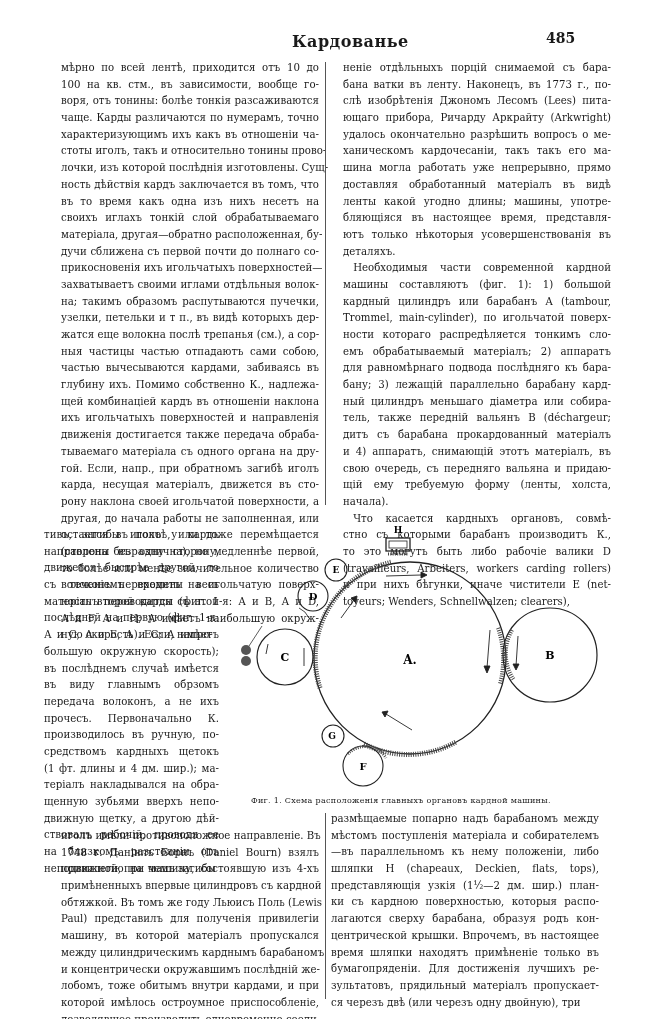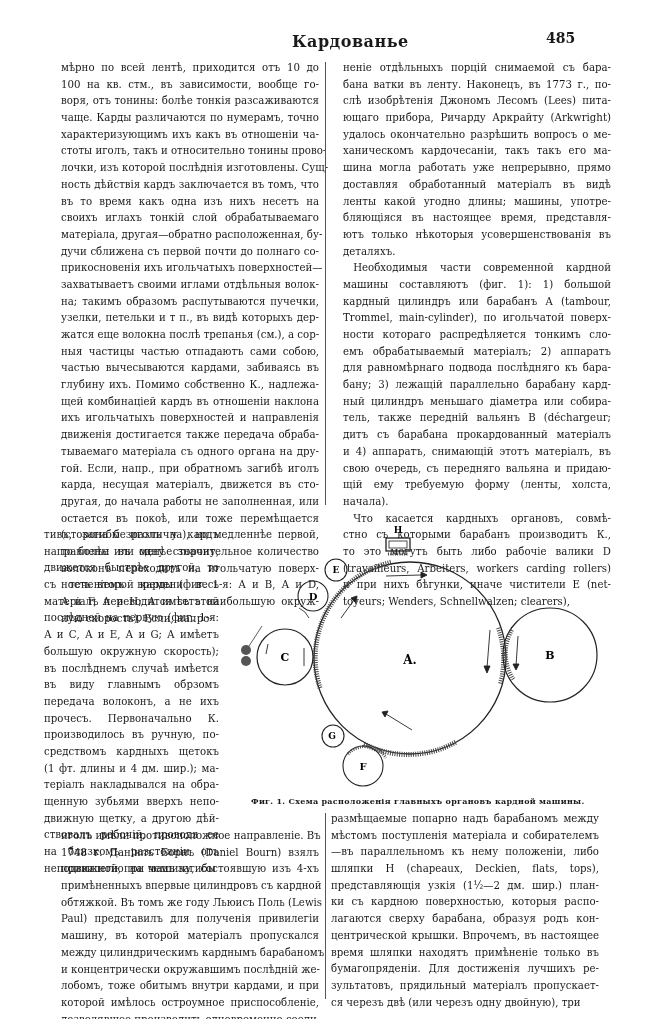--- a/index.html
+++ b/index.html
@@ -16,21 +16,21 @@
   .col-left-top { left: 61px; top: 60px; width: 258px; }
   .col-left-narrow { left: 44px; top: 527px; width: 175px; }
   .col-left-bottom { left: 61px; top: 828px; width: 258px; }
   .col-right-top { left: 331px; top: 60px; width: 268px; margin-left: 12px; }
   .col-right-bottom { left: 331px; top: 811px; width: 268px; }
   .col-rule { position: absolute; left: 325px; width: 1px; background: #555; }
   .rule-top { top: 62px; height: 443px; }
   .rule-bottom { top: 813px; height: 186px; }
   .figure { position: absolute; left: 236px; top: 518px; width: 370px; height: 280px; }
   .figure svg { width: 370px; height: 280px; }
-  .fig-caption { position: absolute; left: 251px; top: 796px; font-size: 8px; font-weight: bold;
+  .fig-caption { position: absolute; left: 251px; top: 796px; font-size: 8px; font-weight: normal;
                  letter-spacing: 0.3px; white-space: nowrap; font-family: "DejaVu Serif", serif; }
 </style>
 </head>
 <body>
 
 <div class="header-title">Кардованье</div>
 <div class="page-number">485</div>
 
 <div class="col col-left-top" id="lt">
     <span class="line">мѣрно по всей лентѣ, приходится отъ 10 до</span>
@@ -52,20 +52,21 @@
     <span class="line">жатся еще волокна послѣ трепанья (см.), а сор-</span>
     <span class="line">ныя частицы частью отпадаютъ сами собою,</span>
     <span class="line">частью вычесываются кардами, забиваясь въ</span>
     <span class="line">глубину ихъ. Помимо собственно К., надлежа-</span>
     <span class="line">щей комбинацiей кардъ въ отношеніи наклона</span>
     <span class="line">ихъ игольчатыхъ поверхностей и направленія</span>
     <span class="line">движенія достигается также передача обраба-</span>
     <span class="line">тываемаго матеріала съ одного органа на дру-</span>
     <span class="line">гой. Если, напр., при обратномъ загибѣ иголъ</span>
     <span class="line">карда, несущая матеріалъ, движется въ сто-</span>
+    <span class="line">рону наклона своей игольчатой поверхности, а</span>
     <span class="line">другая, до начала работы не заполненная, или</span>
     <span class="line">остается въ покоѣ, или тоже перемѣщается</span>
     <span class="line">(сторона безразлична), но медленнѣе первой,</span>
     <span class="line">то болѣе или менѣе значительное количество</span>
     <span class="line">волоконъ переходитъ на игольчатую поверх-</span>
     <span class="line">ность второй карды (фиг. 1-я: А и В, А и D,</span>
     <span class="line">А и F, А и Н; А имѣетъ наибольшую окруж-</span>
     <span class="line last last">ную скорость). Если, напро-</span>
   </div>
 <div class="col col-left-narrow" id="ln">

